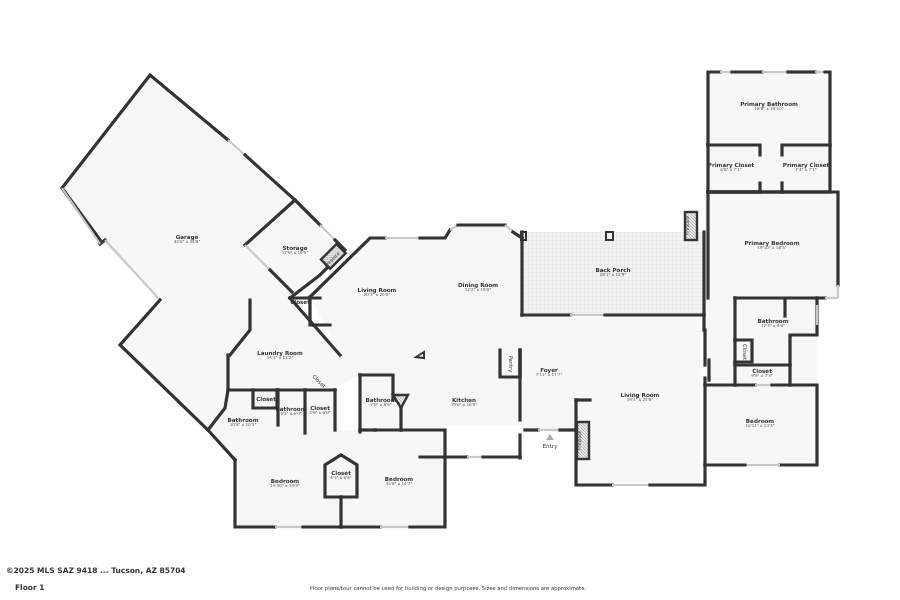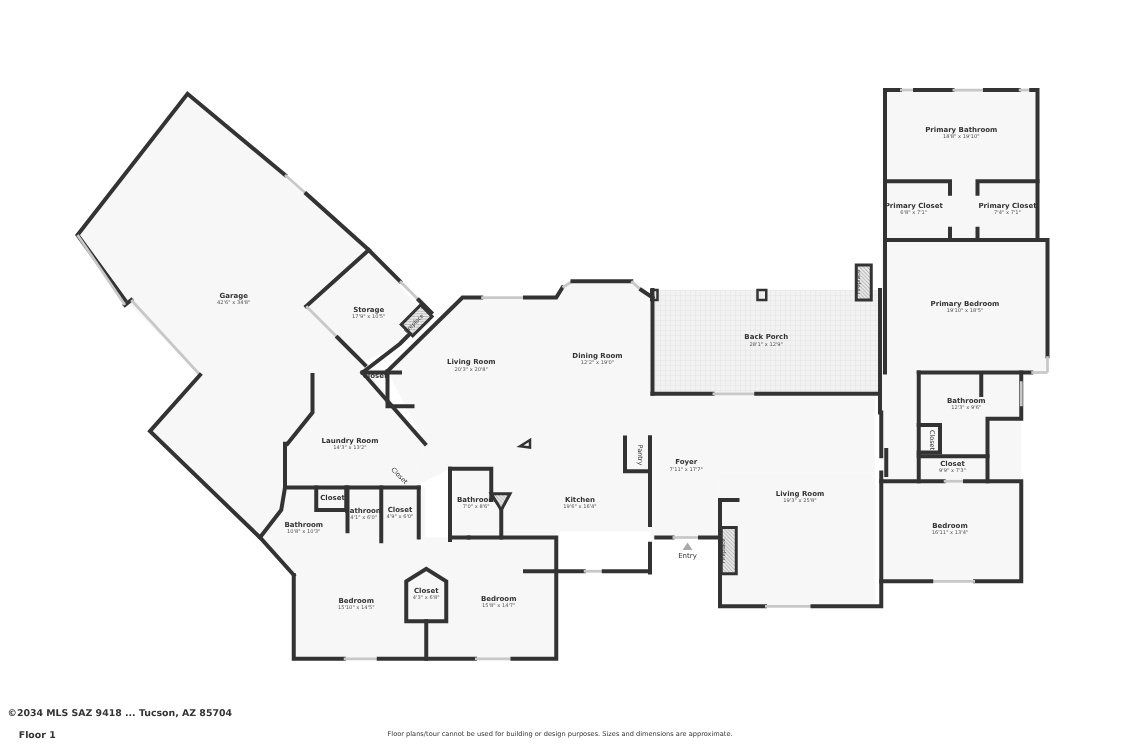--- a/index.html
+++ b/index.html
@@ -272,15 +272,15 @@
 <div class="room-label" style="left:399px; top:482px;">
   <span class="name">Bedroom</span>
   <span class="dim">15'8" x 14'7"</span>
 </div>
 
 <div class="entry-arrow" style="left:546px; top:434px;"></div>
 <div class="room-label" style="left:550px; top:446px;">
   <span class="name" style="font-weight:normal;">Entry</span>
 </div>
 
-<div class="footer-addr">©2034 MLS SAZ 9418 ... Tucson, AZ 85704</div>
+<div class="footer-addr">©2025 MLS SAZ 9418 ... Tucson, AZ 85704</div>
 <div class="footer-floor">Floor 1</div>
 <div class="footer-note">Floor plans/tour cannot be used for building or design purposes. Sizes and dimensions are approximate.</div>
 
 </body></html>

